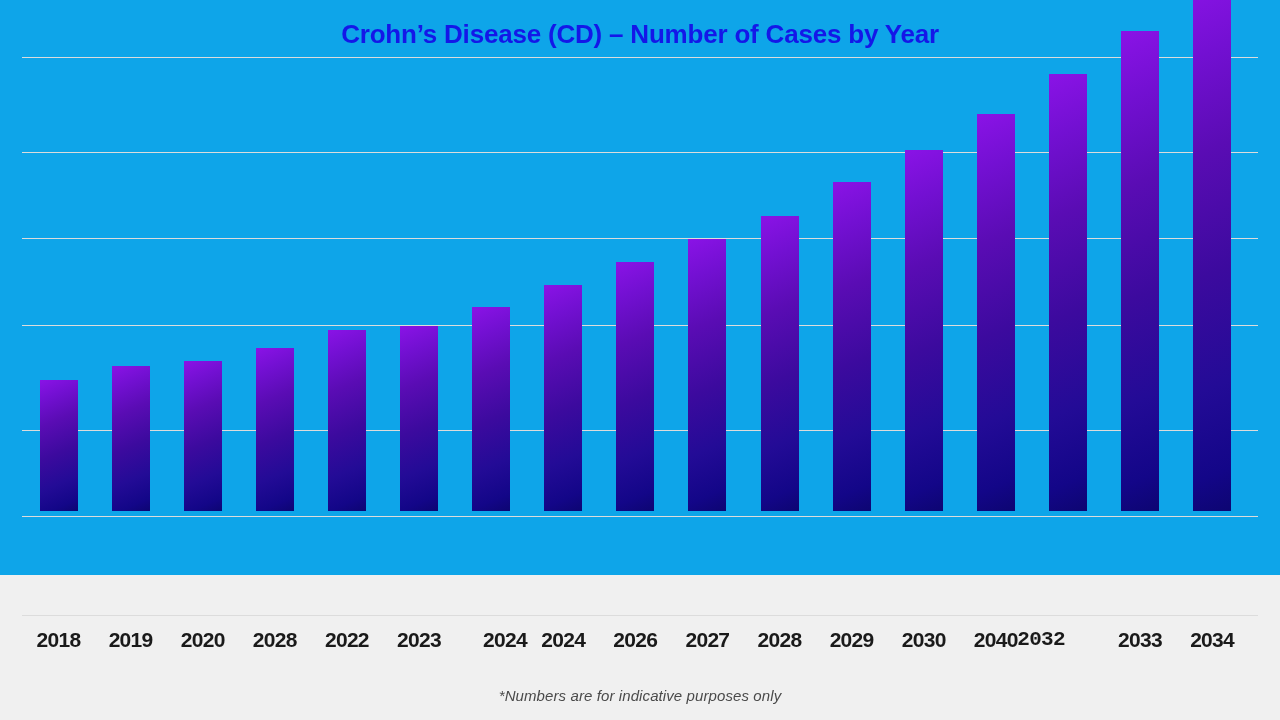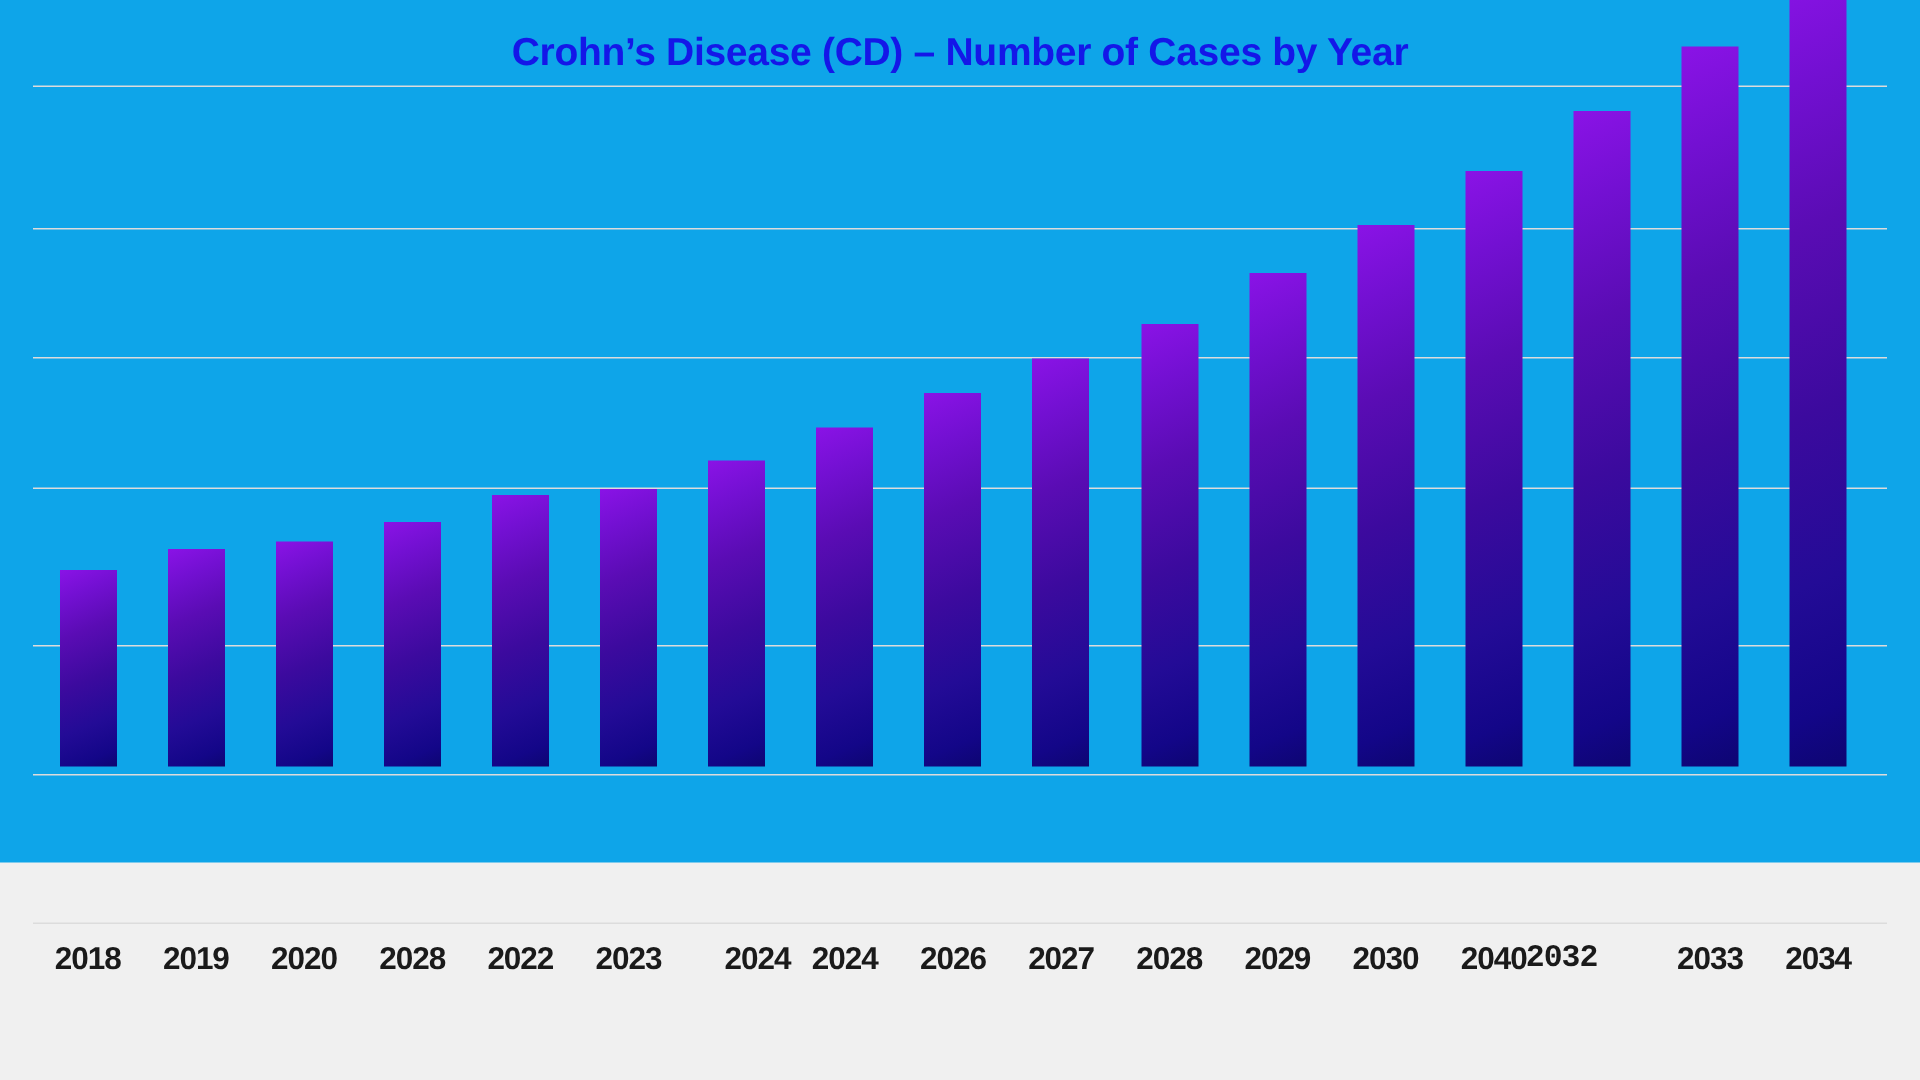--- a/index.html
+++ b/index.html
@@ -169,14 +169,15 @@
       <div class="xtick" style="left: 671.35px; width: 72.1px;">2027</div>
       <div class="xtick" style="left: 743.45px; width: 72.1px;">2028</div>
       <div class="xtick" style="left: 815.55px; width: 72.1px;">2029</div>
       <div class="xtick" style="left: 887.65px; width: 72.1px;">2030</div>
       <div class="xtick" style="left: 959.75px; width: 72.1px;">2040</div>
       <div class="xtick" style="left: 1005px; width: 72.1px; font-family: Liberation Mono, monospace;">2032</div>
       <div class="xtick" style="left: 1103.95px; width: 72.1px;">2033</div>
       <div class="xtick" style="left: 1176.05px; width: 72.1px;">2034</div>
     </div>
 
+  <div id="footnote">*Numbers are for indicative purposes only</div>
 
 </div>
 
 </body></html>

